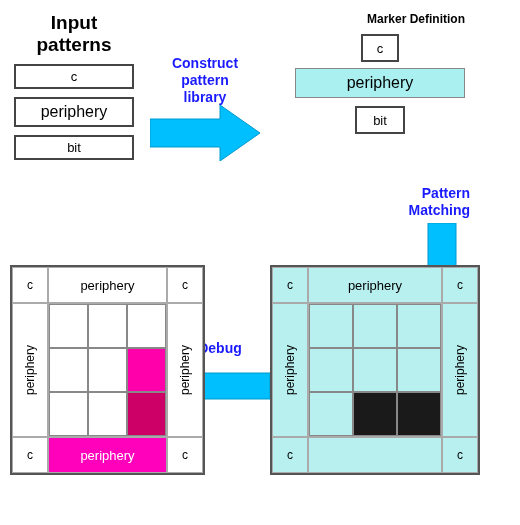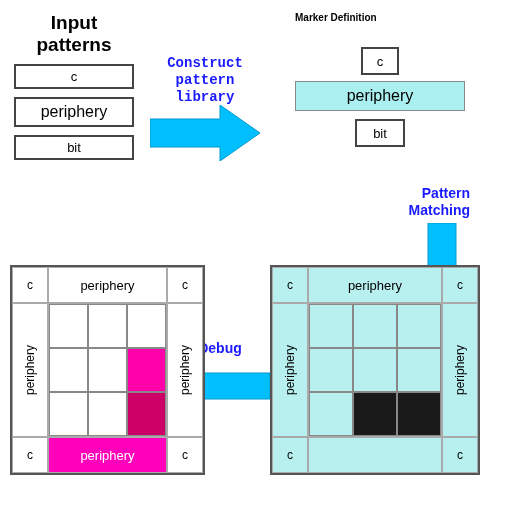--- a/index.html
+++ b/index.html
@@ -51,37 +51,36 @@
       left: 145px;
       top: 55px;
       width: 120px;
       text-align: center;
     }
     .arrow-construct .arrow-label {
       font-size: 14px;
       font-weight: bold;
       color: #1a1aff;
       line-height: 1.2;
-      font-family: Liberation Mono, monospace;
     }
     
 
     
     .marker-def {
       position: absolute;
       left: 295px;
       top: 12px;
       width: 170px;
     }
     .marker-title {
-      text-align: left;
-      font-size: 10px;
+      text-align: right;
+      font-size: 12px;
       font-weight: bold;
       color: #000;
-      margin-bottom: 24px;
+      margin-bottom: 8px;
     }
     .marker-c {
       border: 2px solid #444;
       width: 38px;
       height: 28px;
       display: flex;
       align-items: center;
       justify-content: center;
       margin: 0 auto 6px auto;
       font-size: 13px;

